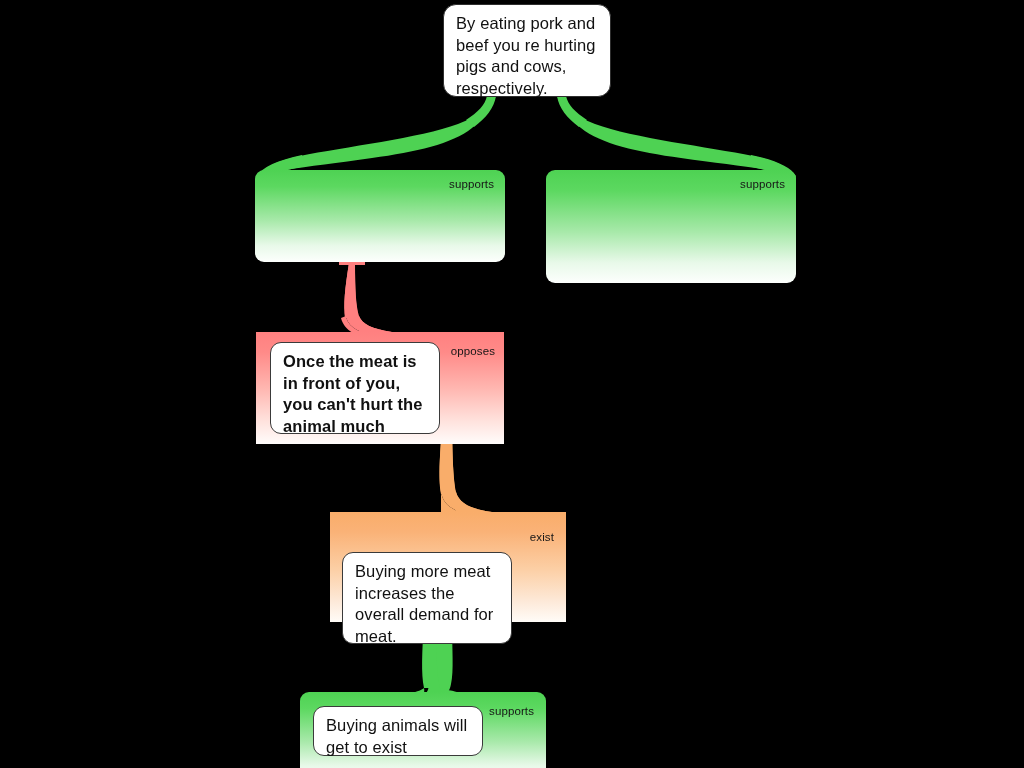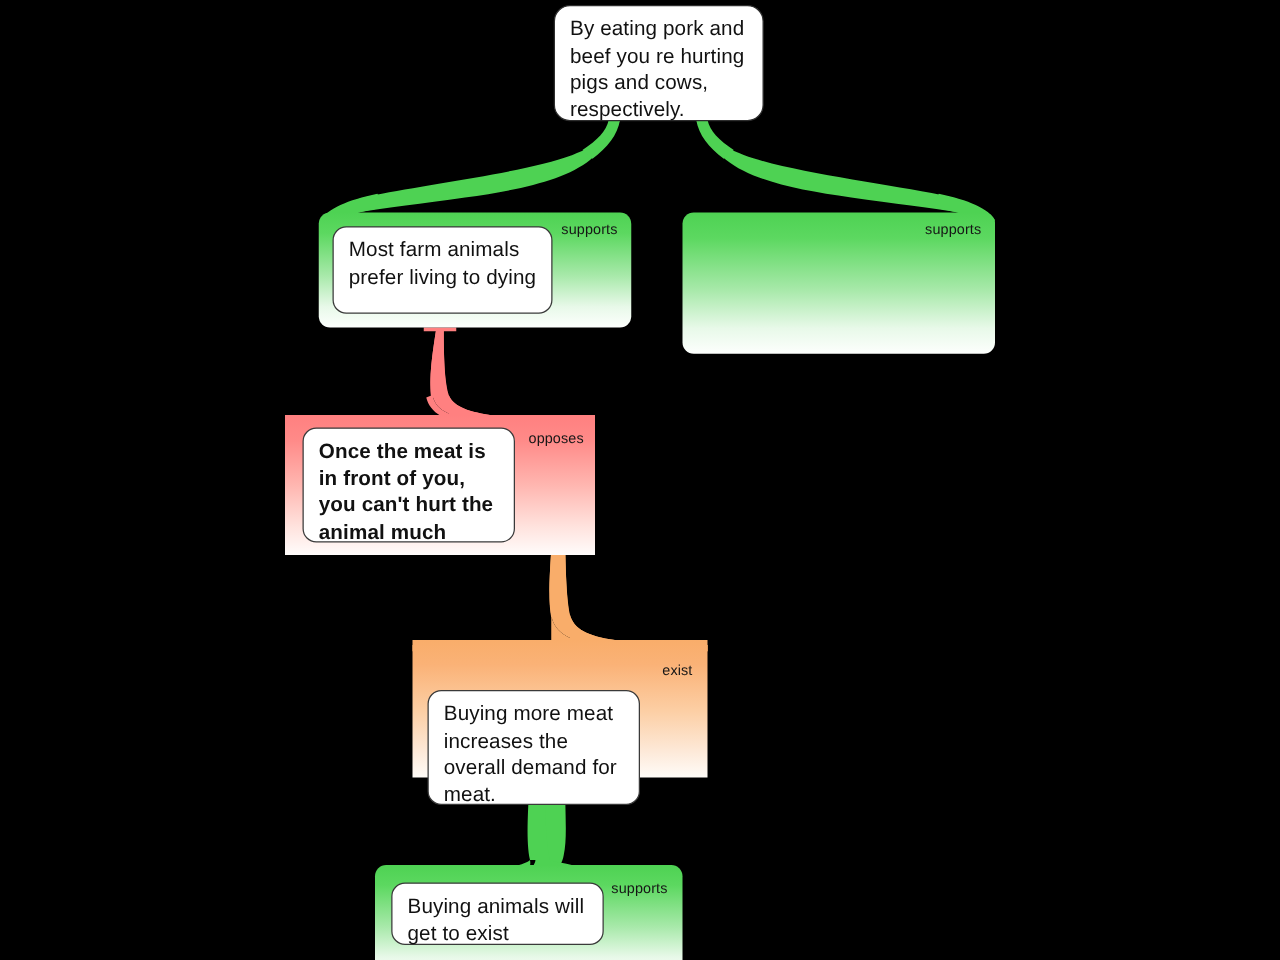--- a/index.html
+++ b/index.html
@@ -36,20 +36,21 @@
     box-sizing: border-box;
   }
   .frame.green {
     background: linear-gradient(to bottom, #4ed253 0%, #5cd860 18%, #a8e9aa 55%, #e8f9e9 82%, #fdfffd 100%);
     border-radius: 9px;
     padding-left: 42px;
   }
   .frame.red {
     background: linear-gradient(to bottom, #ff8080 0%, #ff8a88 18%, #ffb6b0 50%, #ffe3de 80%, #fffcfb 100%);
     border-radius: 0px;
+    margin-left: 28px;
   }
   .frame.orange {
     background: linear-gradient(to bottom, #f9ad6a 0%, #fab277 18%, #fccfa5 52%, #fdeada 82%, #fffcf8 100%);
     border-radius: 0px;
   }
 
   
   .card {
     position: absolute;
     box-sizing: border-box;
@@ -159,23 +160,20 @@
       <path fill="#4ed253" d="M300,706 L545,706 L545,711 L300,711 Z"></path>
     </g>
   </svg>
 
   <div class="card root" style="left:443px; top:4px; width:168px; height:93px;">
     <span>By eating pork and beef you re hurting pigs and cows, respectively.</span>
   </div>
 
   <div class="frame green" style="left:255px; top:170px; width:250px; height:92px;">
     <div class="relation" style="right:11px; top:8px;">supports</div>
-    <div class="card" style="left:11px; top:11px; width:176px; height:70px;">
-      <span>Most farm animals prefer living to dying</span>
-    </div>
   </div>
 
   <div class="frame green" style="left:546px; top:170px; width:250px; height:113px;">
     <div class="relation" style="right:11px; top:8px;">supports</div>
   </div>
 
   <div class="frame red" style="left:228px; top:332px; width:248px; height:112px;">
     <div class="relation" style="right:9px; top:13px;">opposes</div>
     <div class="card" style="left:14px; top:10px; width:170px; height:92px;font-weight:bold;">
       <span>Once the meat is in front of you, you can't hurt the animal much</span>

